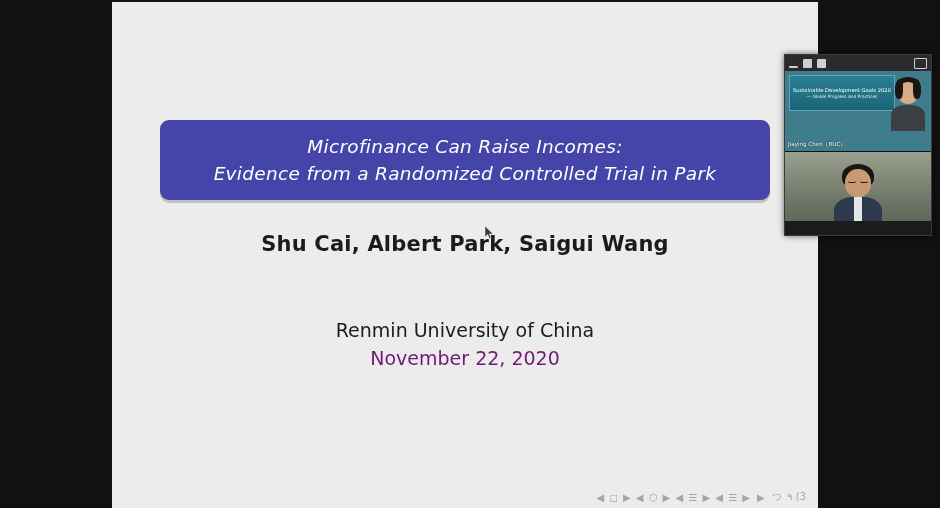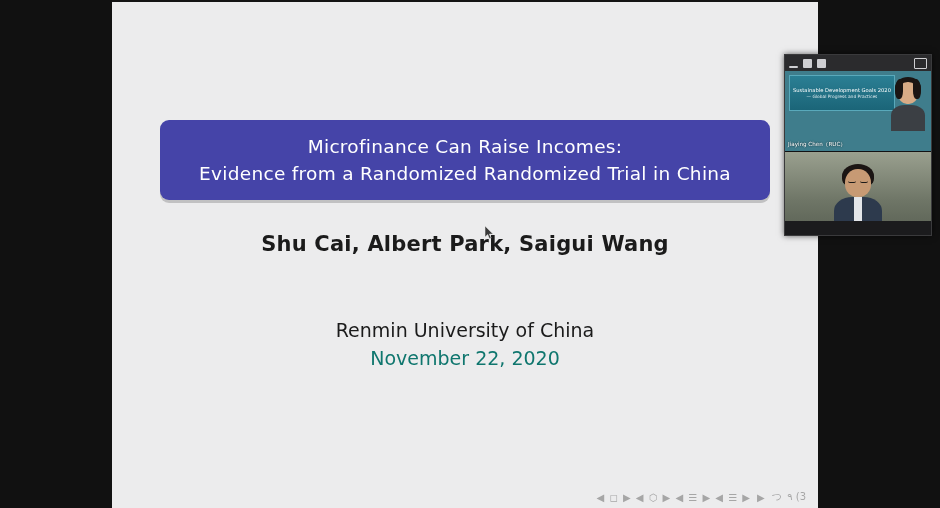--- a/index.html
+++ b/index.html
@@ -45,20 +45,21 @@
     top: 118px;
     width: 610px;
     height: 80px;
     background: #4544a8;
     border-radius: 9px;
     box-shadow: 0 3px 0 rgba(0,0,0,0.18);
     display: flex;
     flex-direction: column;
     align-items: center;
     justify-content: center;
+    font-style: italic;
   }
   .title-line {
     color: #ffffff;
     font-family: "DejaVu Sans", sans-serif;
     font-size: 18.5px;
     font-weight: 400;
     letter-spacing: 0.3px;
     line-height: 27px;
     white-space: nowrap;
   }
@@ -84,21 +85,21 @@
     font-family: "DejaVu Sans", sans-serif;
     font-size: 19px;
     line-height: 26px;
   }
   #date {
     position: absolute;
     left: 0;
     top: 343px;
     width: 706px;
     text-align: center;
-    color: #0f766e;
+    color: #701a75;
     font-family: "DejaVu Sans", sans-serif;
     font-size: 19px;
     line-height: 26px;
   }
   #nav-bar {
     position: absolute;
     right: 12px;
     bottom: 4px;
     display: flex;
     align-items: center;
@@ -274,21 +275,21 @@
 
 <div id="screen">
 
   <div class="gutter left"></div>
   <div class="gutter right"></div>
 
   <div id="slide">
 
     <div id="title-banner">
       <div class="title-line">Microfinance Can Raise Incomes:</div>
-      <div class="title-line">Evidence from a Randomized Randomized Trial in China</div>
+      <div class="title-line">Evidence from a Randomized Controlled Trial in Park</div>
     </div>
 
     <div id="authors">Shu Cai, Albert Park, Saigui Wang</div>
     <div id="affiliation">Renmin University of China</div>
     <div id="date">November 22, 2020</div>
 
     <div id="nav-bar">
       <span class="navgrp">◀ ◻ ▶ ◀ ⬡ ▶ ◀ ☰ ▶ ◀ ☰ ▶</span>
       <span class="navgrp">▶</span>
       <span class="navgrp">つ ۹ (3</span>

